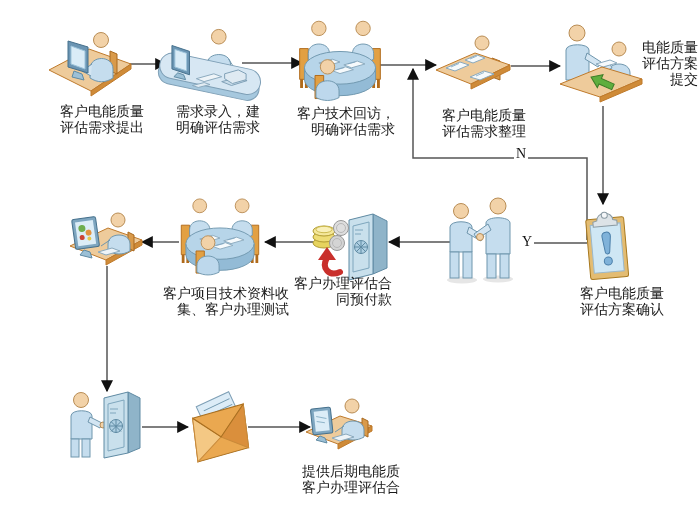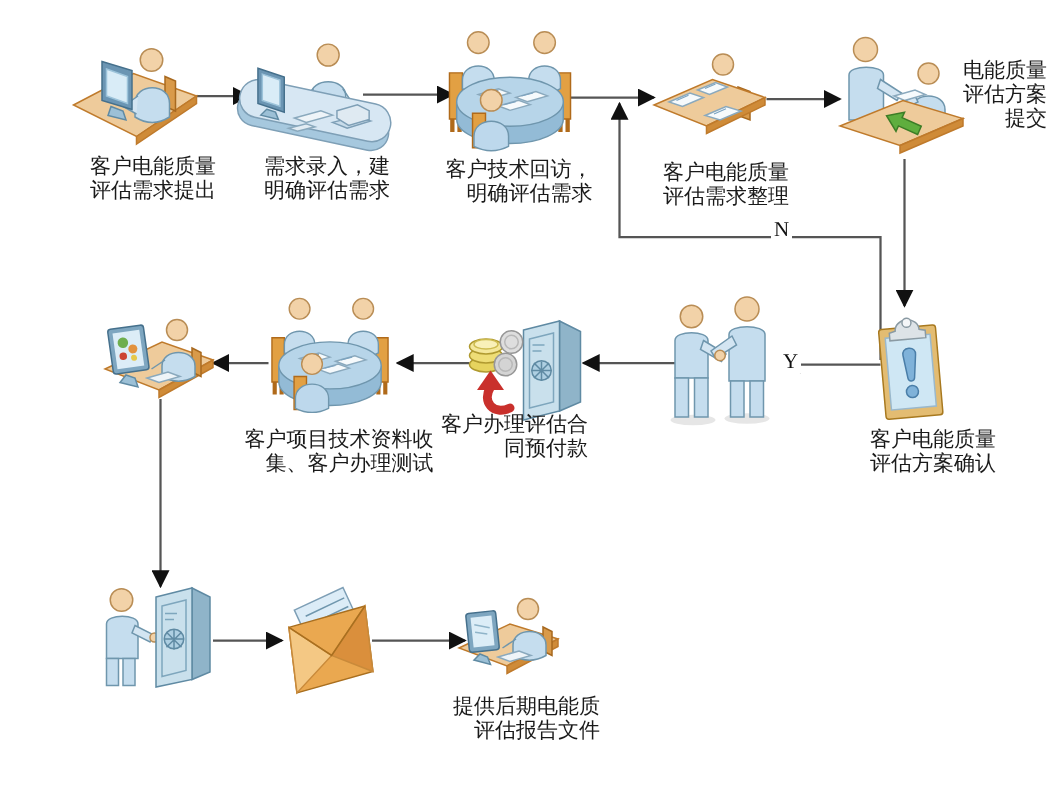--- a/index.html
+++ b/index.html
@@ -281,18 +281,18 @@
       <g transform="rotate(-6 18 30)">
         <rect x="8" y="14" width="20" height="26" rx="2" fill="#7ea6c0" stroke="#45708c"></rect>
         <rect x="11" y="17" width="14" height="20" fill="#dcedf7"></rect>
         <path d="M13,22 l10,3 M13,27 l8,2" stroke="#8fb4c9"></path>
       </g>
       <polygon points="16,42 21,44 23,49 12,46" fill="#9cc0d6" stroke="#5f8aa3"></polygon>
       <polygon points="28,44 42,40 50,43 36,47" fill="#eef4f8" stroke="#8aa9bd"></polygon>
     </svg>
   </div>
   <div class="nlabel" style="left:296px;top:464px;width:104px">提供后期电能质
-评估报告文件</div>
+客户办理评估合</div>
 
   <span class="dletter" style="left:514px;top:147px">N</span>
   <span class="dletter" style="left:520px;top:235px">Y</span>
 
 </div>
 
 </body></html>

